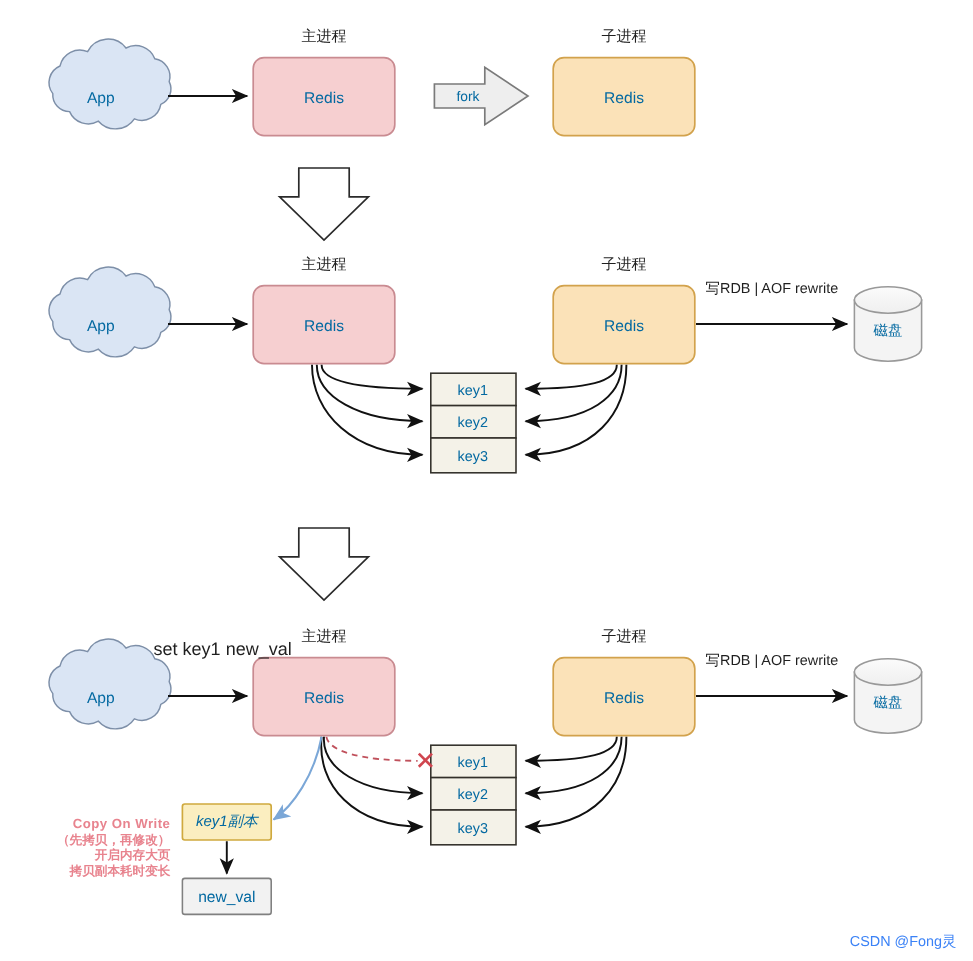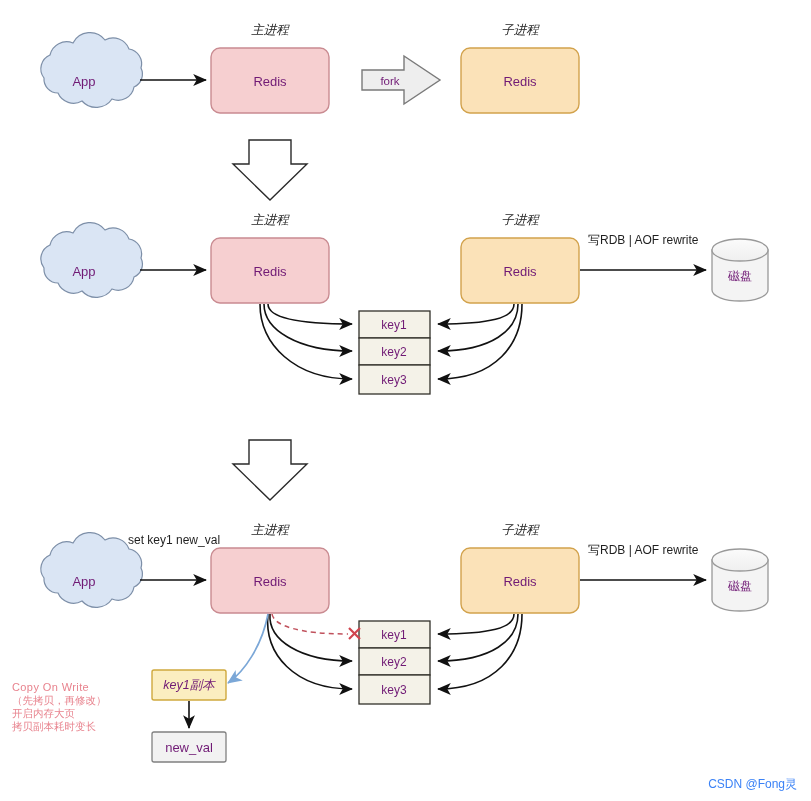--- a/index.html
+++ b/index.html
@@ -4,26 +4,26 @@
 <style>
   html,body{margin:0;padding:0;background:#ffffff;}
   body{
     font-family:"Liberation Sans","DejaVu Sans",sans-serif;
     width:811px;height:801px;position:relative;overflow:hidden;
     color:#1a1a1a;
   }
   #stage{position:relative;width:811px;height:801px;}
   svg#diagram{position:absolute;left:0;top:0;width:811px;height:801px;}
   .lbl{position:absolute;font-size:12.5px;color:#1f1f1f;white-space:nowrap;text-align:center;}
-  .lbl-center{transform:translateX(-50%);text-align:left;font-style:italic;}
-  .boxtext{position:absolute;font-size:13px;color:#701a75;white-space:nowrap;
+  .lbl-center{transform:translateX(-50%);text-align:left;}
+  .boxtext{position:absolute;font-size:13px;color:#0369a1;white-space:nowrap;
            transform:translate(-50%,-50%);}
   .cow{
-    position:absolute;text-align:left;color:#e8838e;
-    font-weight:normal;font-size:10.5px;line-height:13px;white-space:nowrap;
+    position:absolute;text-align:right;color:#e8838e;
+    font-weight:bold;font-size:10.5px;line-height:13px;white-space:nowrap;
   }
   .cow .cow-en{color:#e8838e;font-size:11px;letter-spacing:.4px;}
   .watermark{
     position:absolute;right:14px;bottom:8px;color:#3b82f6;
     font-size:12px;white-space:nowrap;
   }
 </style>
 </head>
 <body>
 
@@ -166,21 +166,21 @@
   <div class="boxtext" style="left:270px;top:271px;">Redis</div>
   <div class="boxtext" style="left:520px;top:271px;">Redis</div>
   <div class="lbl" style="left:588px;top:232px;font-size:12px;">写RDB | AOF rewrite</div>
   <div class="boxtext" style="left:740px;top:276px;font-size:12px;">磁盘</div>
   <div class="boxtext" style="left:394px;top:325px;font-size:12px;">key1</div>
   <div class="boxtext" style="left:394px;top:352px;font-size:12px;">key2</div>
   <div class="boxtext" style="left:394px;top:380px;font-size:12px;">key3</div>
 
   <div class="lbl lbl-center" style="left:270px;top:522px;">主进程</div>
   <div class="lbl lbl-center" style="left:520px;top:522px;">子进程</div>
-  <div class="lbl" style="left:128px;top:533px;font-size:12px;">set key1 new_val</div>
+  <div class="lbl" style="left:128px;top:533px;font-size:15px;">set key1 new_val</div>
   <div class="boxtext" style="left:84px;top:581px;">App</div>
   <div class="boxtext" style="left:270px;top:581px;">Redis</div>
   <div class="boxtext" style="left:520px;top:581px;">Redis</div>
   <div class="lbl" style="left:588px;top:542px;font-size:12px;">写RDB | AOF rewrite</div>
   <div class="boxtext" style="left:740px;top:586px;font-size:12px;">磁盘</div>
   <div class="boxtext" style="left:394px;top:635px;font-size:12px;">key1</div>
   <div class="boxtext" style="left:394px;top:662px;font-size:12px;">key2</div>
   <div class="boxtext" style="left:394px;top:690px;font-size:12px;">key3</div>
   <div class="boxtext" style="left:189px;top:685px;font-size:12.5px;font-style:italic;">key1副本</div>
   <div class="boxtext" style="left:189px;top:747px;font-size:13px;">new_val</div>

